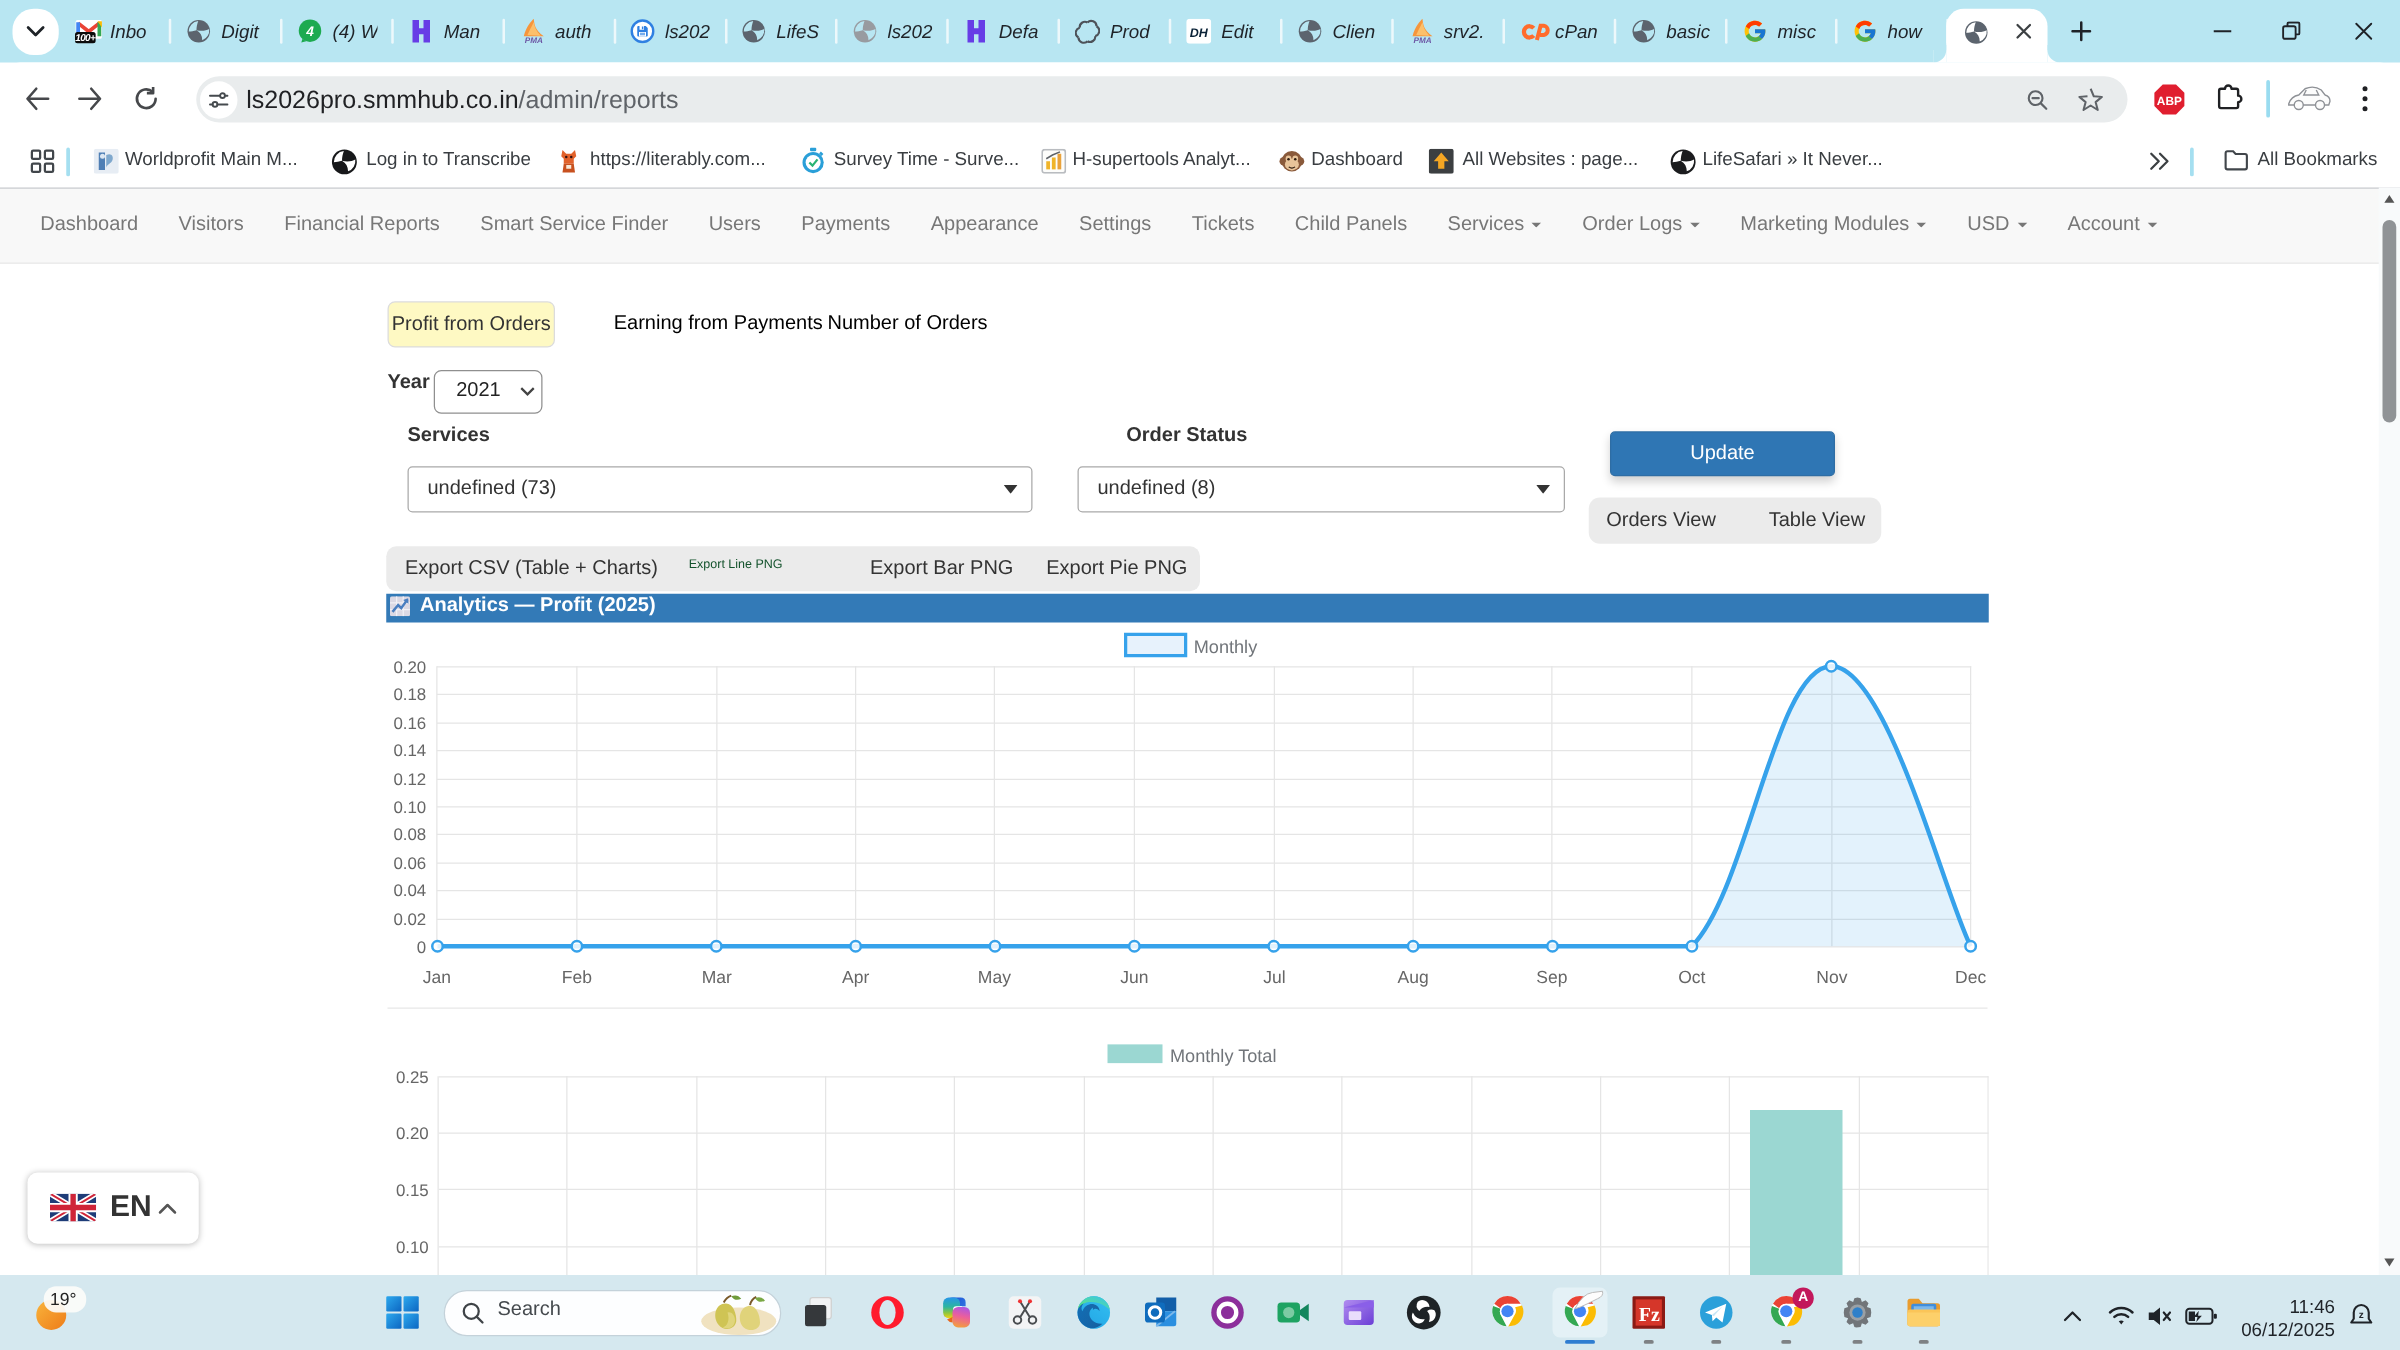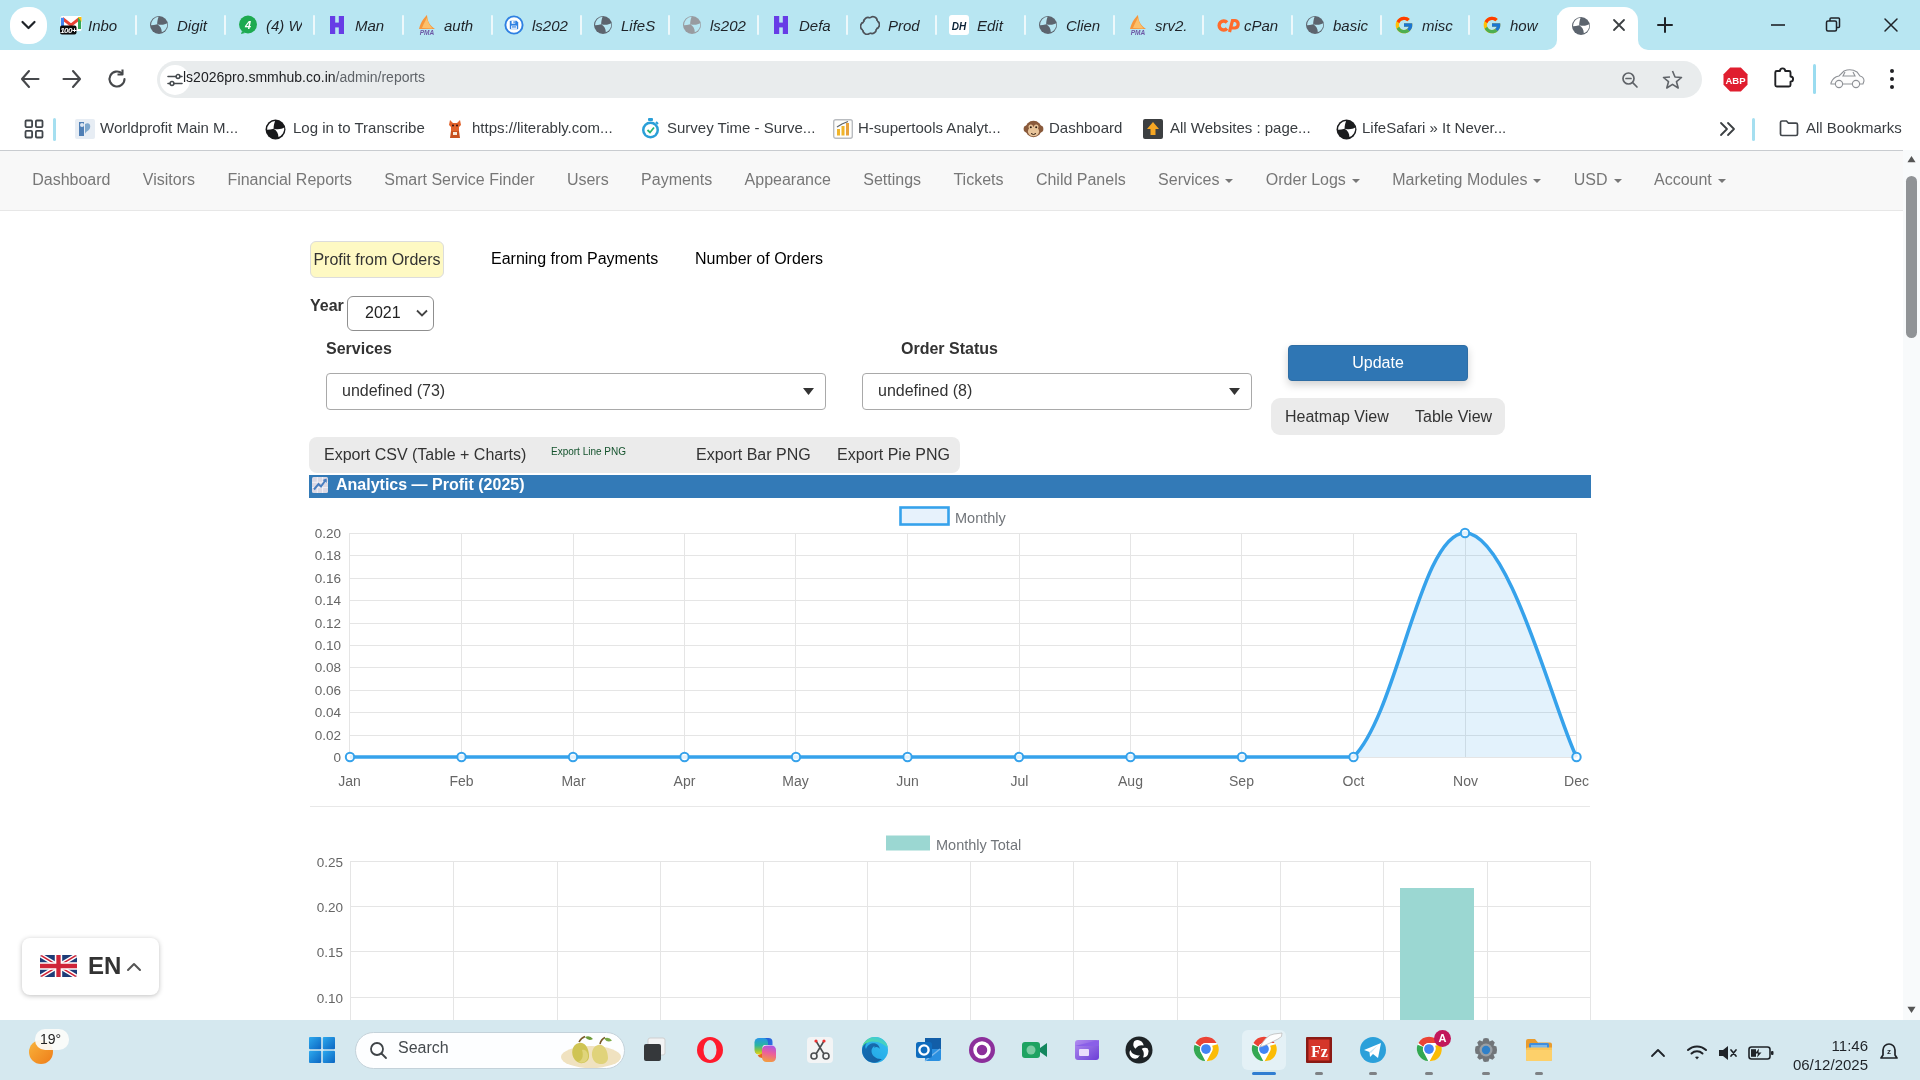--- a/index.html
+++ b/index.html
@@ -200,21 +200,21 @@
 <div id="urlpill">
 <div class="abs" style="left:3px;top:4px;width:30px;height:30px;background:#fff;border-radius:15px"></div>
 <svg class="abs" style="left:10px;top:11px" width="16" height="16" viewBox="0 0 16 16">
           <g stroke="#454a4e" stroke-width="1.6" stroke-linecap="round">
             <path d="M1 4.5 L9 4.5 M13 4.5 L15 4.5"></path>
             <path d="M1 11.5 L3 11.5 M7 11.5 L15 11.5"></path>
           </g>
           <circle cx="11" cy="4.5" r="1.9" fill="none" stroke="#454a4e" stroke-width="1.5"></circle>
           <circle cx="5" cy="11.5" r="1.9" fill="none" stroke="#454a4e" stroke-width="1.5"></circle>
         </svg>
-<div class="abs" style="left:26px;top:8px;font-size:14px;color:#202124">ls2026pro.smmhub.co.in<span style="color:#5f6368">/admin/reports</span></div>
+<div class="abs" style="left:40px;top:8px;font-size:20px;color:#202124">ls2026pro.smmhub.co.in<span style="color:#5f6368">/admin/reports</span></div>
 <svg class="abs" style="left:1463px;top:9px" width="20" height="20" viewBox="0 0 20 20">
           <circle cx="8.5" cy="8.5" r="5.5" fill="none" stroke="#5f6368" stroke-width="1.7"></circle>
           <path d="M6 8.5 L11 8.5 M12.7 12.7 L17 17" stroke="#5f6368" stroke-width="1.7" stroke-linecap="round"></path>
         </svg>
 <svg class="abs" style="left:1505px;top:8px" width="21" height="21" viewBox="0 0 21 21">
           <path d="M10.5 2 L13 8 L19.5 8.5 L14.5 12.7 L16.2 19 L10.5 15.4 L4.8 19 L6.5 12.7 L1.5 8.5 L8 8" fill="none" stroke="#5f6368" stroke-width="1.6" stroke-linejoin="round"></path>
         </svg>
 </div>
 <svg class="abs" style="left:1722px;top:16px" width="27" height="27" viewBox="0 0 27 27">
         <path d="M8.2 1.5 L18.8 1.5 L25.5 8.2 L25.5 18.8 L18.8 25.5 L8.2 25.5 L1.5 18.8 L1.5 8.2 Z" fill="#e01e2f"></path>
@@ -337,42 +337,42 @@
 <div class="nav-item">Child Panels</div>
 <div class="nav-item">Services<span class="caret"></span></div>
 <div class="nav-item">Order Logs<span class="caret"></span></div>
 <div class="nav-item">Marketing Modules<span class="caret"></span></div>
 <div class="nav-item">USD<span class="caret"></span></div>
 <div class="nav-item">Account<span class="caret"></span></div>
 </div>
       </div>
 <div class="abs" style="left:310px;top:91px;width:134px;height:37px;background:#fef9c3;border:1px solid #dcdcdc;border-radius:6px;font-size:16px;color:#333;text-align:center;line-height:35px">Profit from Orders</div>
 <div class="blue-link" style="left:491px;top:100px">Earning from Payments</div>
-<div class="blue-link" style="left:695px;top:100px">Number of Orders</div>
+<div class="blue-link" style="left:662px;top:100px">Number of Orders</div>
 <div class="boldlab" style="left:310px;top:147px">Year</div>
 <div class="abs" style="left:347px;top:146px;width:87px;height:35px;background:#fff;border:1px solid #8f8f8f;border-radius:6px"></div>
 <div class="abs" style="left:365px;top:154px;font-size:16px;color:#222">2021</div>
 <svg class="abs" style="left:416px;top:159px" width="12" height="8" viewBox="0 0 12 8">
         <path d="M1 1.5 L6 6.5 L11 1.5" stroke="#444" stroke-width="1.8" fill="none"></path>
       </svg>
 <div class="boldlab" style="left:326px;top:190px">Services</div>
 <div class="abs" style="left:326px;top:223px;width:500px;height:37px;background:#fff;border:1px solid #a9a9a9;border-radius:4px"></div>
 <div class="abs" style="left:342px;top:232px;font-size:16px;color:#333">undefined (73)</div>
 <svg class="abs" style="left:803px;top:238px" width="11" height="7" viewBox="0 0 11 7">
         <path d="M0 0 L11 0 L5.5 7 Z" fill="#333"></path>
       </svg>
 <div class="boldlab" style="left:901px;top:190px">Order Status</div>
 <div class="abs" style="left:862px;top:223px;width:390px;height:37px;background:#fff;border:1px solid #a9a9a9;border-radius:4px"></div>
 <div class="abs" style="left:878px;top:232px;font-size:16px;color:#333">undefined (8)</div>
 <svg class="abs" style="left:1229px;top:238px" width="11" height="7" viewBox="0 0 11 7">
         <path d="M0 0 L11 0 L5.5 7 Z" fill="#333"></path>
       </svg>
 <div class="abs" style="left:1288px;top:195px;width:180px;height:36px;background:#2f76b4;border:1px solid #2e6da4;border-radius:4px;font-size:16px;color:#fff;text-align:center;line-height:34px;box-shadow:0 4px 8px rgba(0,0,0,0.18)">Update</div>
 <div class="abs" style="left:1271px;top:248px;width:234px;height:37px;background:#ebebeb;border-radius:9px"></div>
-<div class="abs" style="left:1285px;top:258px;font-size:16px;color:#333">Heatmap View</div>
+<div class="abs" style="left:1285px;top:258px;font-size:16px;color:#333">Orders View</div>
 <div class="abs" style="left:1415px;top:258px;font-size:16px;color:#333">Table View</div>
 <div class="abs" style="left:309px;top:287px;width:651px;height:36px;background:#ebebeb;border-radius:8px"></div>
 <div class="abs" style="left:324px;top:296px;font-size:16px;color:#333">Export CSV (Table + Charts)</div>
 <div class="abs" style="left:551px;top:296px;font-size:10px;color:#14532d">Export Line PNG</div>
 <div class="abs" style="left:696px;top:296px;font-size:16px;color:#333">Export Bar PNG</div>
 <div class="abs" style="left:837px;top:296px;font-size:16px;color:#333">Export Pie PNG</div>
 <div class="abs" style="left:309px;top:325px;width:1282px;height:23px;background:#337ab7"></div>
 <svg class="abs" style="left:312px;top:327px" width="16" height="16" viewBox="0 0 16 16">
         <rect width="16" height="16" rx="1.5" fill="#dcd9e4"></rect>
         <g stroke="#f2f1f6" stroke-width="1">

